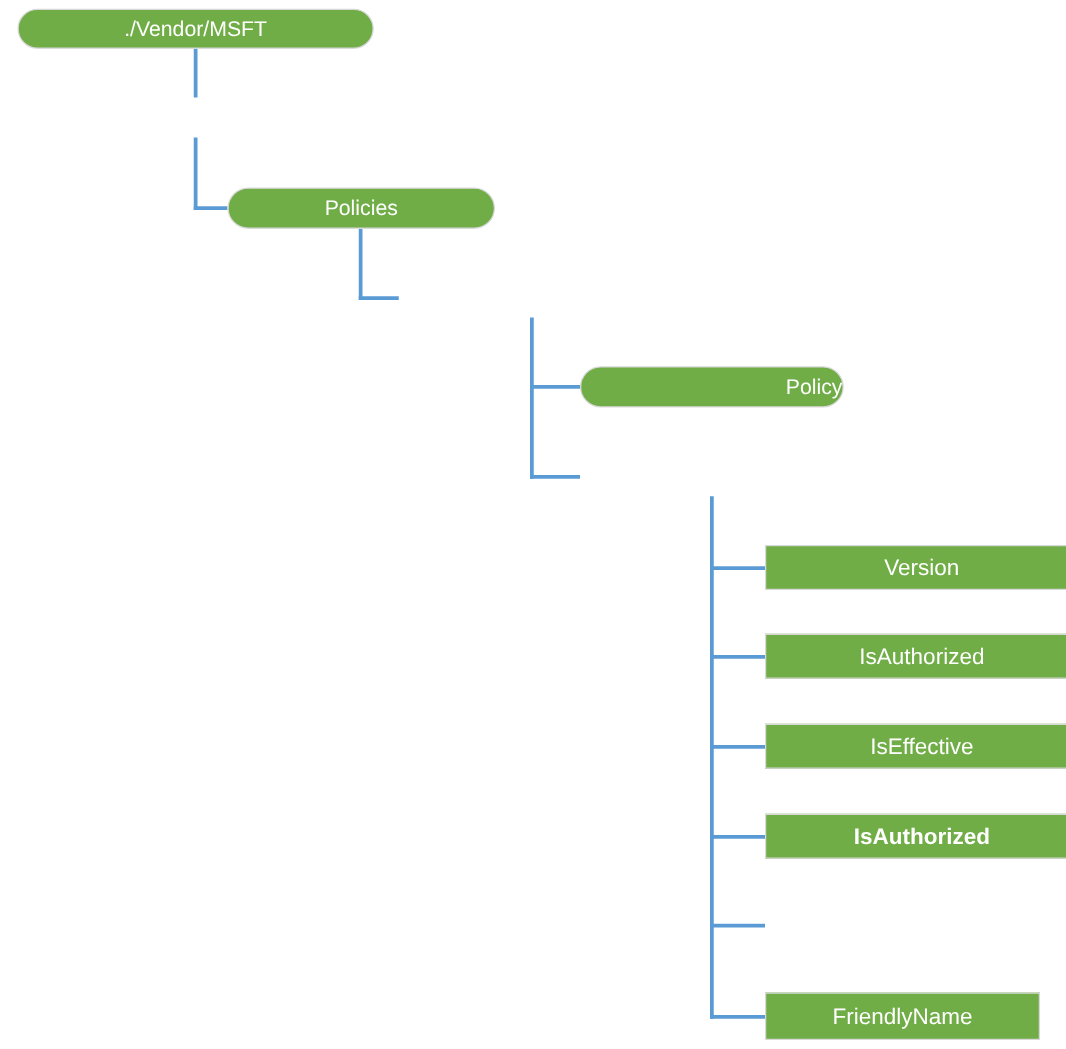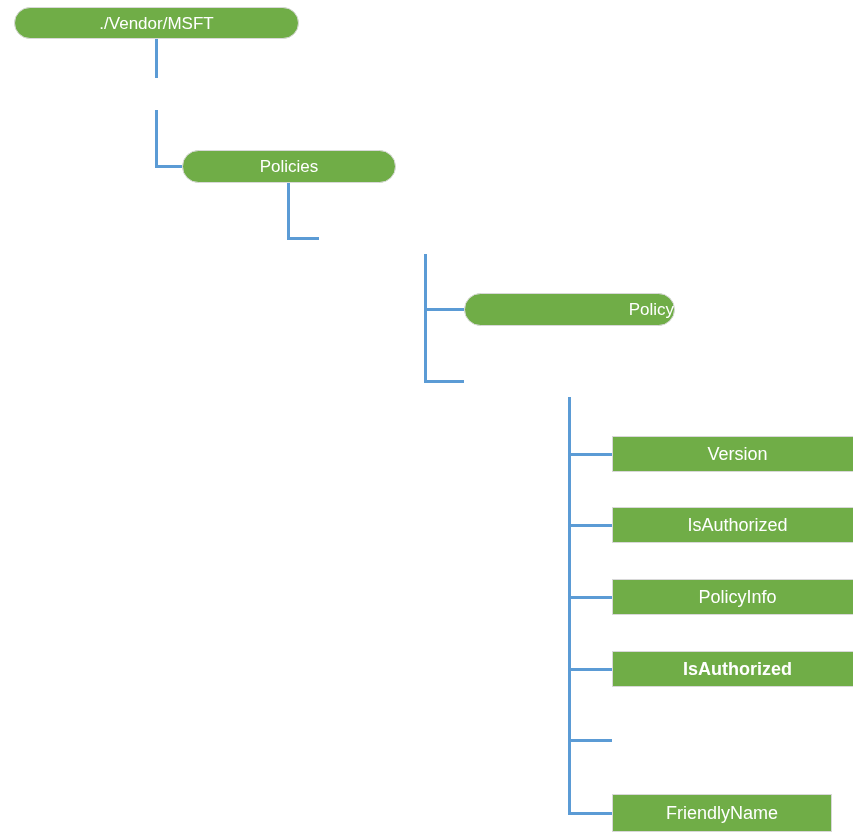--- a/index.html
+++ b/index.html
@@ -79,21 +79,21 @@
 
   <div class="node rect" style="left:600px; top:436px; width:251px; height:36px;">
     <span>Version</span>
   </div>
 
   <div class="node rect" style="left:600px; top:507px; width:251px; height:36px;">
     <span>IsAuthorized</span>
   </div>
 
   <div class="node rect" style="left:600px; top:579px; width:251px; height:36px;">
-    <span>PolicyInfo</span>
+    <span>IsEffective</span>
   </div>
 
   <div class="node rect" style="left:600px; top:651px; width:251px; height:36px;font-weight:bold;">
     <span>IsAuthorized</span>
   </div>
 
 
   <div class="node rect" style="left:600px; top:794px; width:220px; height:38px;">
     <span>FriendlyName</span>
   </div>

